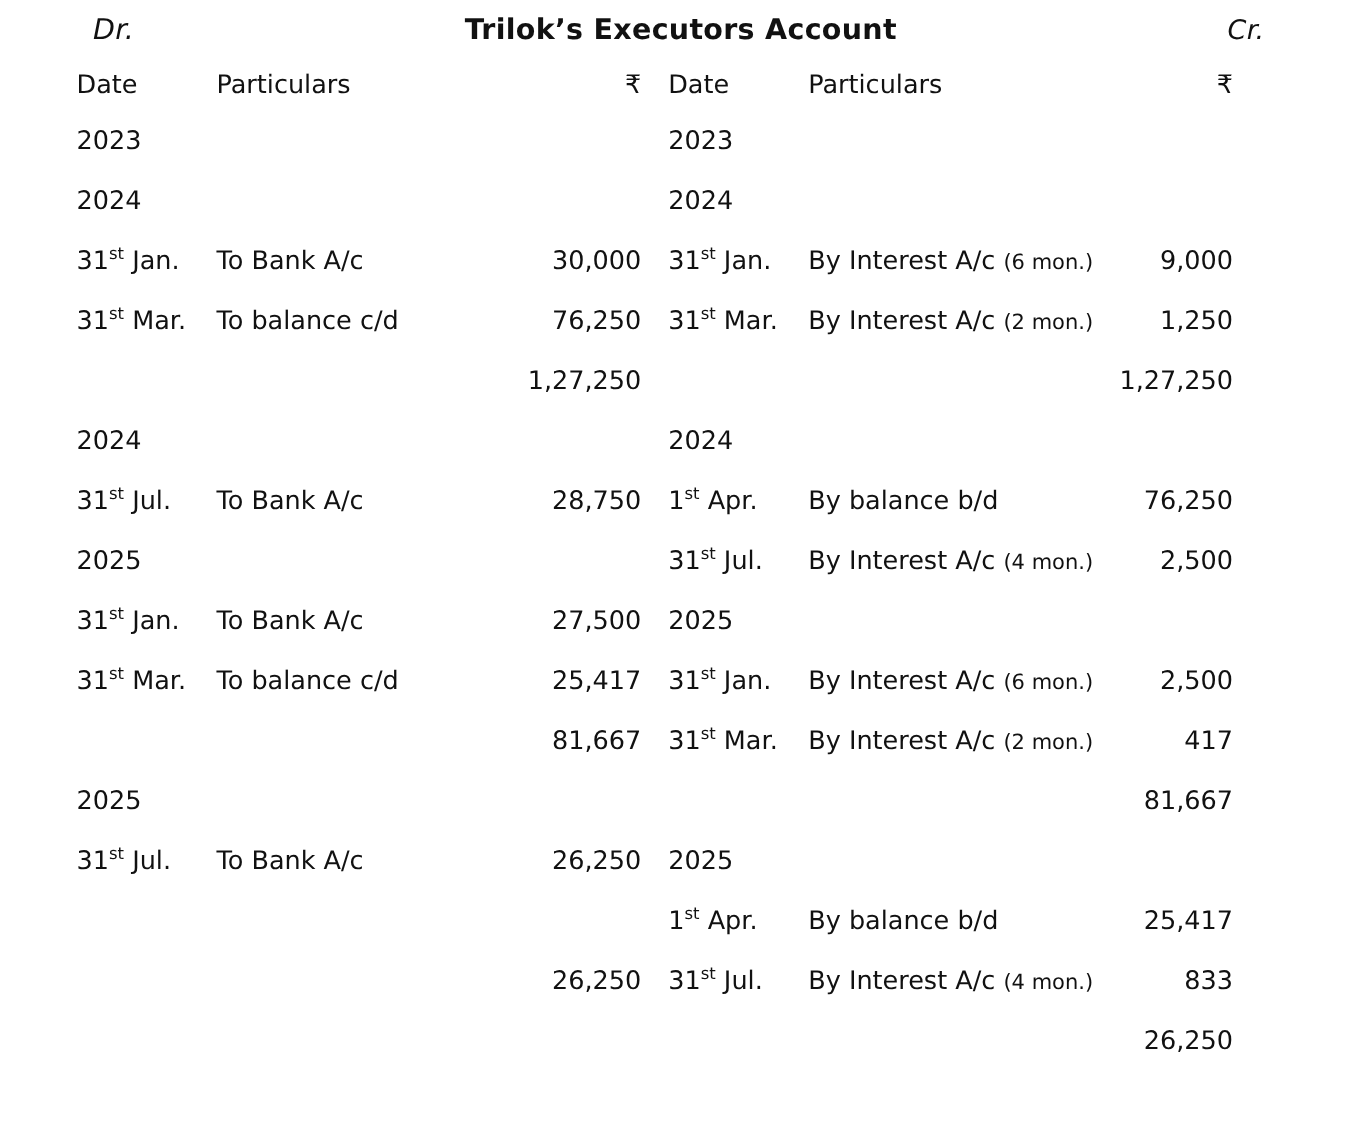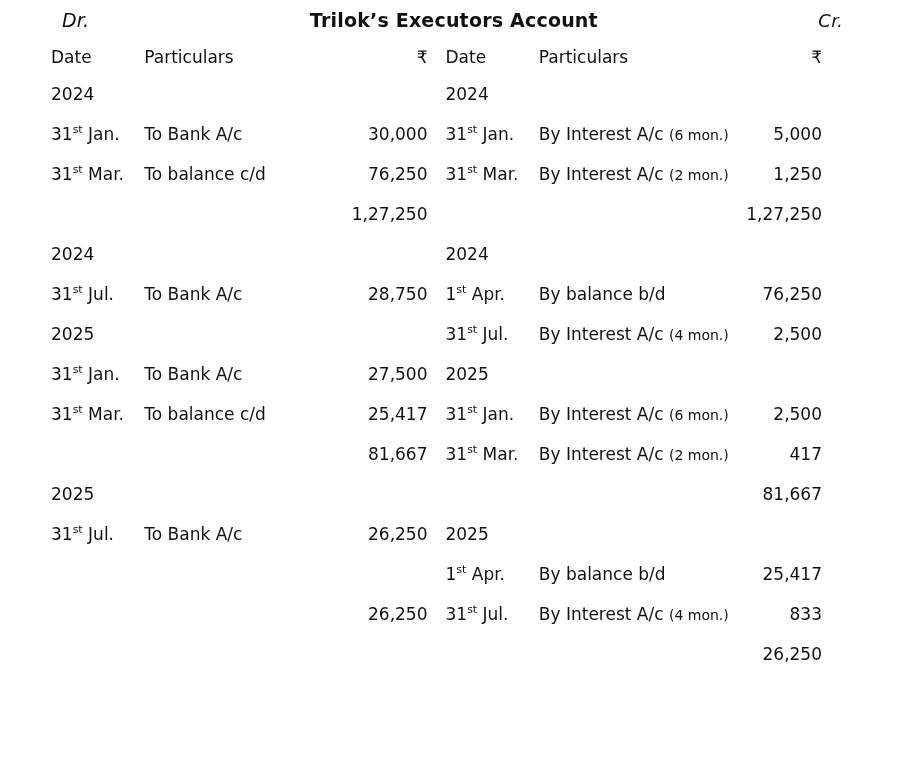--- a/index.html
+++ b/index.html
@@ -143,34 +143,42 @@
       <td class="hline vline-r">Particulars</td>
       <td class="hline amt rupee vline-r">₹</td>
       <td class="hline">Date</td>
       <td class="hline vline-r">Particulars</td>
       <td class="hline amt rupee">₹</td>
     </tr>
 
     </tbody>
       <tbody id="ledger-body">
         <tr class="body">
+          <td class="date">2023</td>
+          <td class="vline-r"></td>
+          <td class="amt vline-r"></td>
+          <td class="date">2023</td>
+          <td class="vline-r"></td>
+          <td class="amt"></td>
+        </tr>
+        <tr class="body">
           <td class="date">2024</td>
           <td class="vline-r"></td>
           <td class="amt vline-r"></td>
           <td class="date">2024</td>
           <td class="vline-r"></td>
           <td class="amt"></td>
         </tr>
         <tr class="body">
           <td class="date">31<sup class="ord">st</sup> Jan.</td>
           <td class="vline-r">To Bank A/c</td>
           <td class="amt vline-r">30,000</td>
           <td class="date">31<sup class="ord">st</sup> Jan.</td>
           <td class="vline-r">By Interest A/c <span class="small-note">(6 mon.)</span></td>
-          <td class="amt">5,000</td>
+          <td class="amt">9,000</td>
         </tr>
         <tr class="body">
           <td class="date">31<sup class="ord">st</sup> Mar.</td>
           <td class="vline-r">To balance c/d</td>
           <td class="amt vline-r">76,250</td>
           <td class="date">31<sup class="ord">st</sup> Mar.</td>
           <td class="vline-r">By Interest A/c <span class="small-note">(2 mon.)</span></td>
           <td class="amt">1,250</td>
         </tr>
         <tr class="body">

